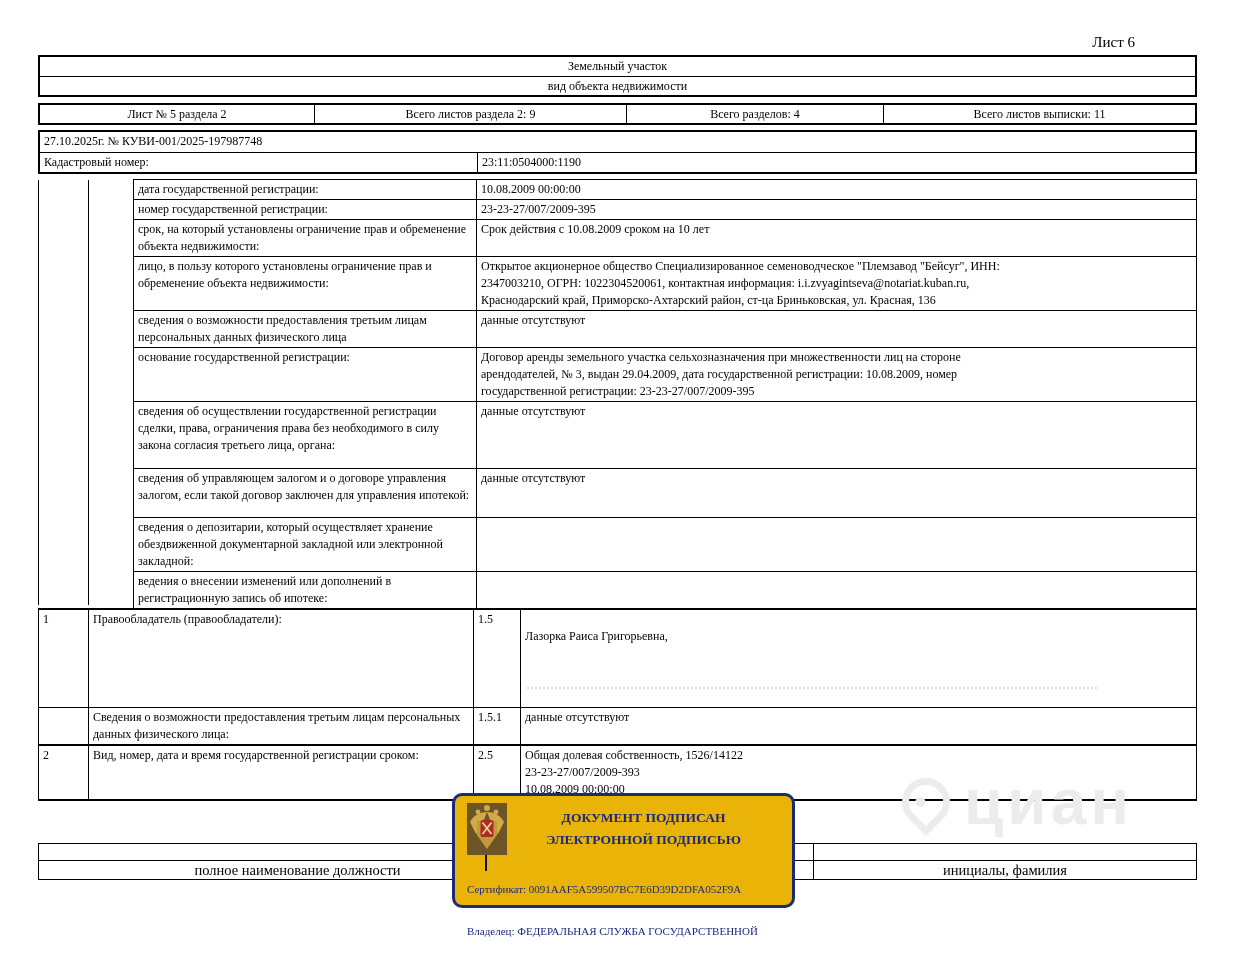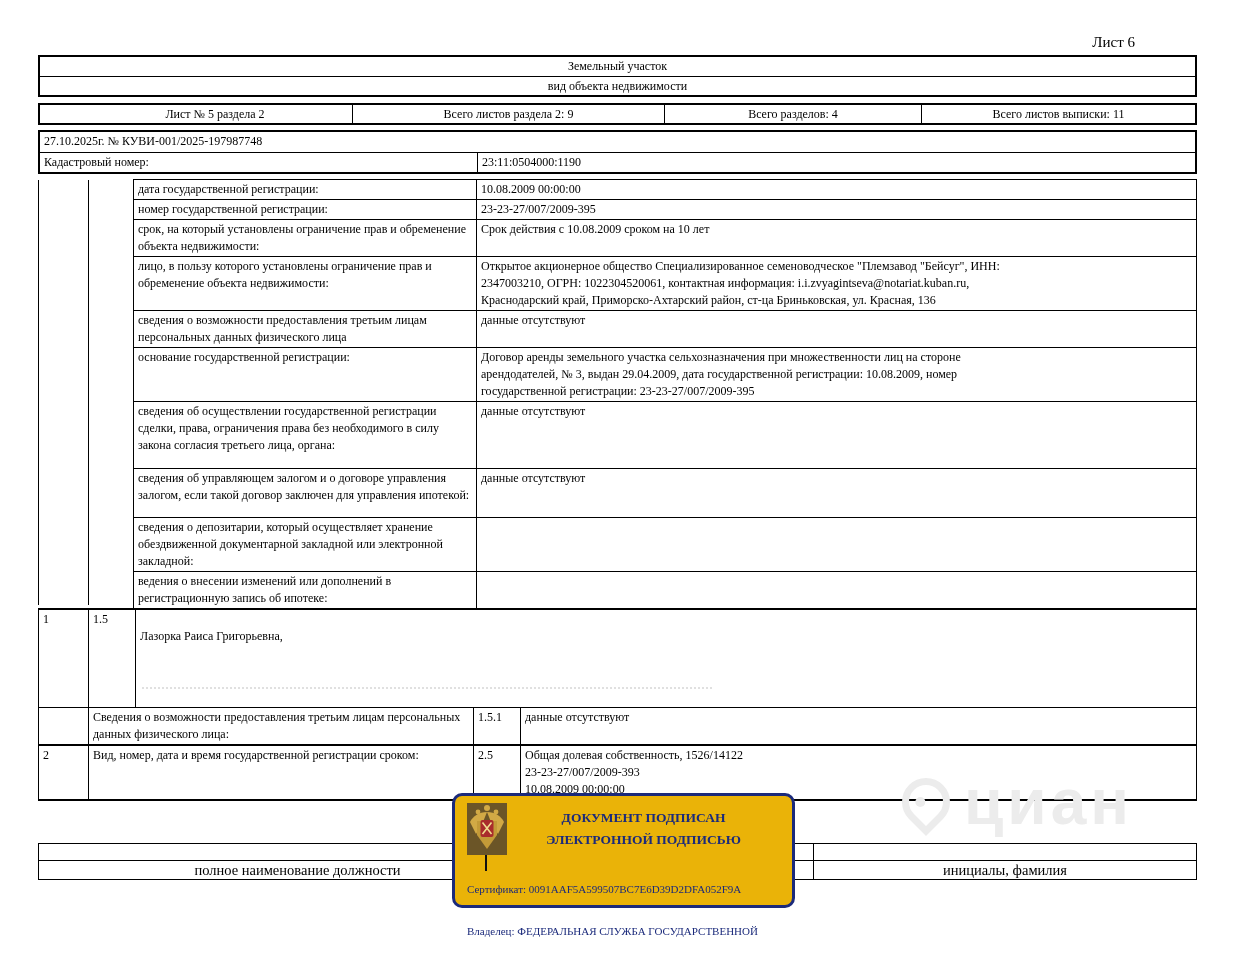--- a/index.html
+++ b/index.html
@@ -10,21 +10,21 @@
   
   .tbl{position:absolute;left:38px;width:1159px;border:2px solid #000;box-sizing:border-box;background:#fff;}
   .row{display:flex;box-sizing:border-box;}
   .cell{box-sizing:border-box;padding:1px 4px;font-size:12px;line-height:17px;}
   .c-center{text-align:center;}
   .hline{border-top:1px solid #000;}
 
   
   .tblA{top:55px;}
   .tblA .row{height:19px;align-items:center;justify-content:center;}
-  .tblB{top:103px;padding-left:38px;}
+  .tblB{top:103px;}
   .tblB .row{height:18px;}
   .tblB .cell{flex:none;display:flex;align-items:center;justify-content:center;border-right:1px solid #000;height:100%;padding:0;}
   .tblB .cell:last-child{border-right:none;}
   .tblC{top:130px;}
   .tblC .row{min-height:20px;align-items:stretch;}
 
   
   .mid{position:absolute;left:38px;top:180px;width:1159px;box-sizing:border-box;}
   .vline{position:absolute;top:0;width:1px;height:425px;background:#000;}
   .vl1{left:0;}
@@ -150,20 +150,21 @@
       <div class="cell dlabel">сведения о депозитарии, который осуществляет хранение обездвиженной документарной закладной или электронной закладной:</div>
       <div class="cell dvalue"></div>
     </div>
     <div class="drow" style="min-height:37px">
       <div class="cell dlabel">ведения о внесении изменений или дополнений в регистрационную запись об ипотеке:</div>
       <div class="cell dvalue"></div>
     </div>
 
     <div class="rrow thick" style="min-height:87px">
       <div class="cell rnum">1</div>
+      <div class="cell rlabel">Правообладатель (правообладатели):</div>
       <div class="cell rsub">1.5</div>
       <div class="cell rvalue">
         <span>Лазорка Раиса Григорьевна,</span>
         <div class="smudge"></div>
       </div>
     </div>
     <div class="rrow" style="min-height:36px">
       <div class="cell rnum"></div>
       <div class="cell rlabel">Сведения о возможности предоставления третьим лицам персональных данных физического лица:</div>
       <div class="cell rsub">1.5.1</div>

